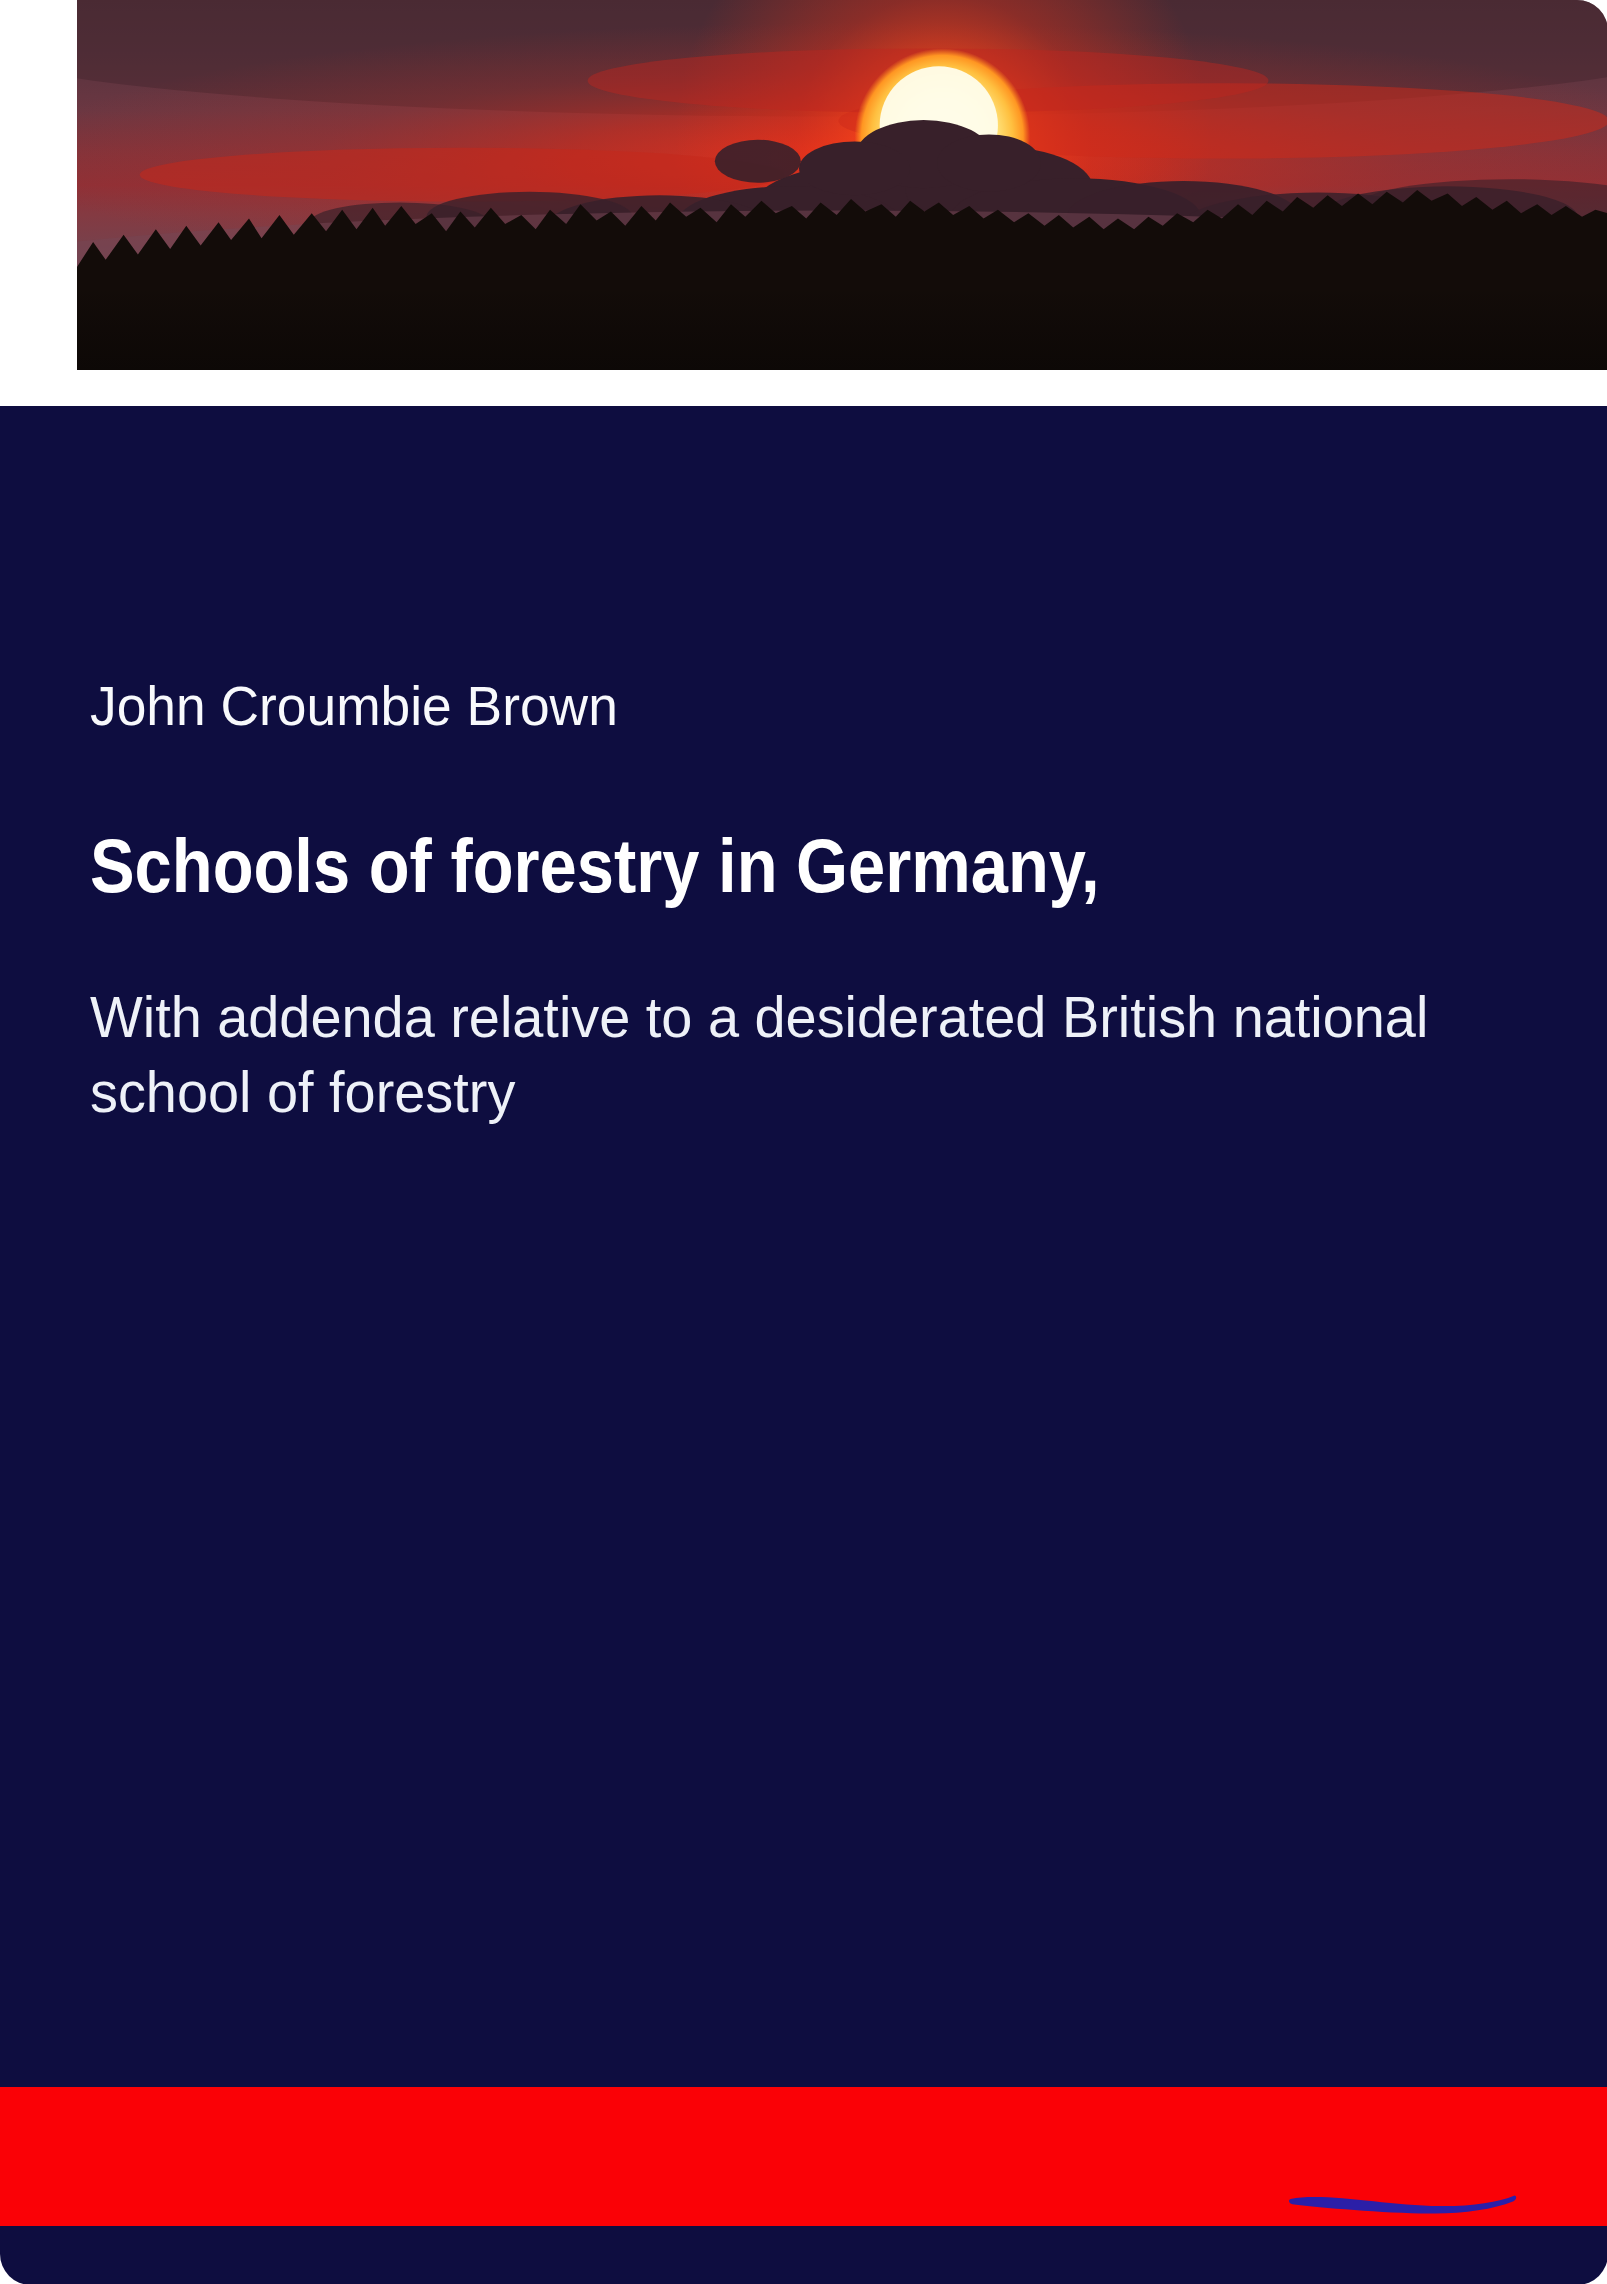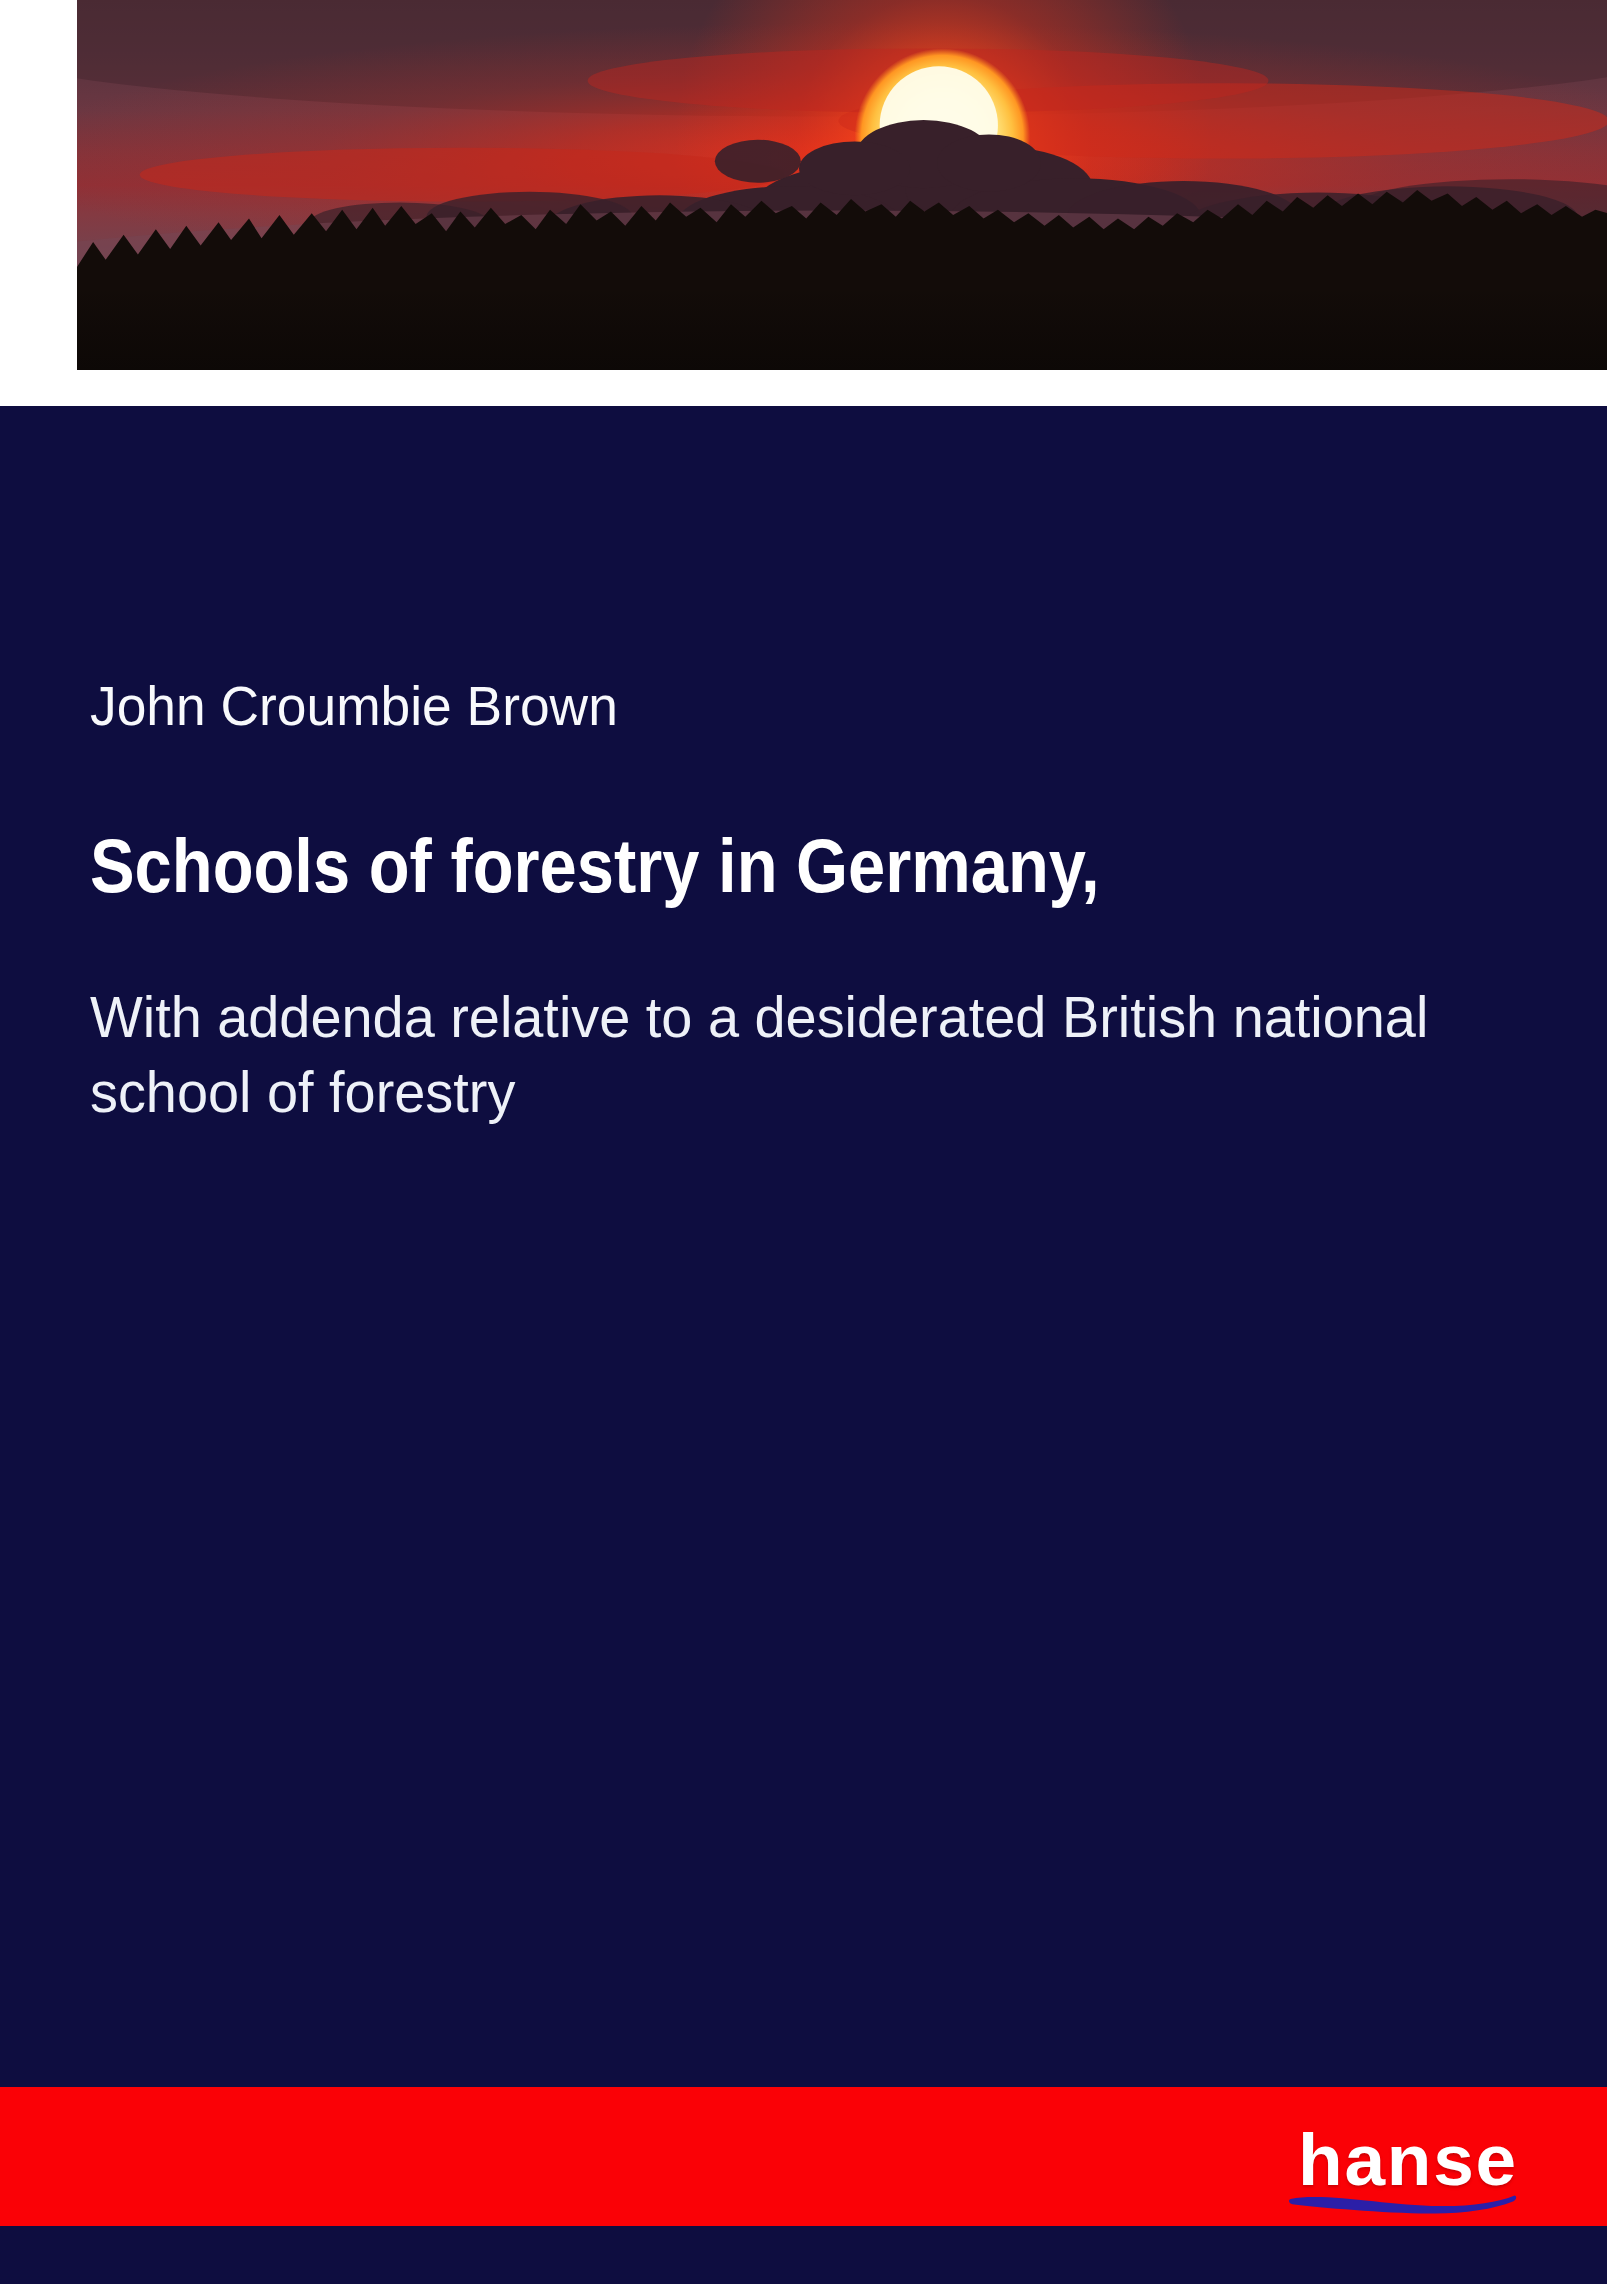--- a/index.html
+++ b/index.html
@@ -3,20 +3,21 @@
 <meta charset="utf-8">
 <style>
   html, body { margin: 0; padding: 0; background: #ffffff; }
   .cover {
     position: relative;
     width: 1608px;
     height: 2285px;
     background: #ffffff;
     overflow: hidden;
     font-family: "Liberation Sans", sans-serif;
+    border-radius: 31px;
   }
   
   .cover-photo {
     position: absolute;
     left: 77px; top: 0;
     width: 1531px; height: 370px;
     overflow: hidden;
   }
   .cover-photo svg { display: block; width: 100%; height: 100%; }
 
@@ -202,21 +203,20 @@
 
   <div class="book-title">Schools of forestry in Germany,</div>
 
   <div class="book-subtitle">
     <div>With addenda relative to a desiderated British national</div>
     <div>school of forestry</div>
   </div>
 
   <div class="publisher-band"></div>
 
-  <div class="publisher-logo-text">hanse</div>
   <div class="logo-underline-swoosh">
     <svg viewBox="0 0 260 26" preserveAspectRatio="none">
       <path fill="#2b1fa8" d="
         M4,9
         C 40,1 110,16 170,17
         C 205,17.5 235,13 254,5
         C 257,6 256,10 252,12
         C 230,21 195,26 160,25.5
         C 105,25 40,19 6,15
         C 2,14 1,10 4,9 Z"></path>

